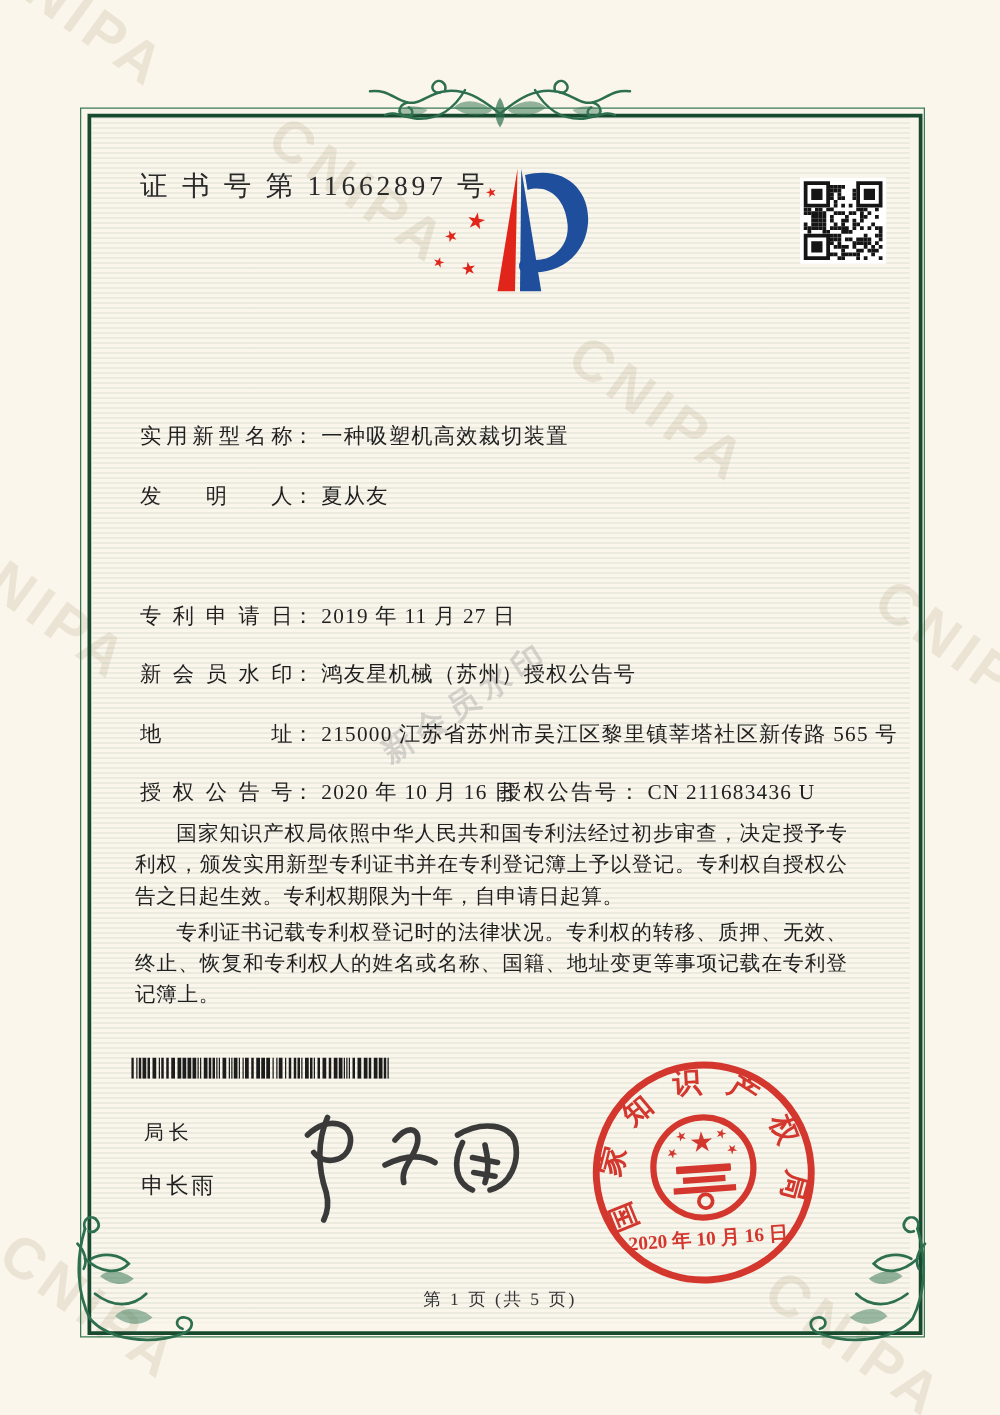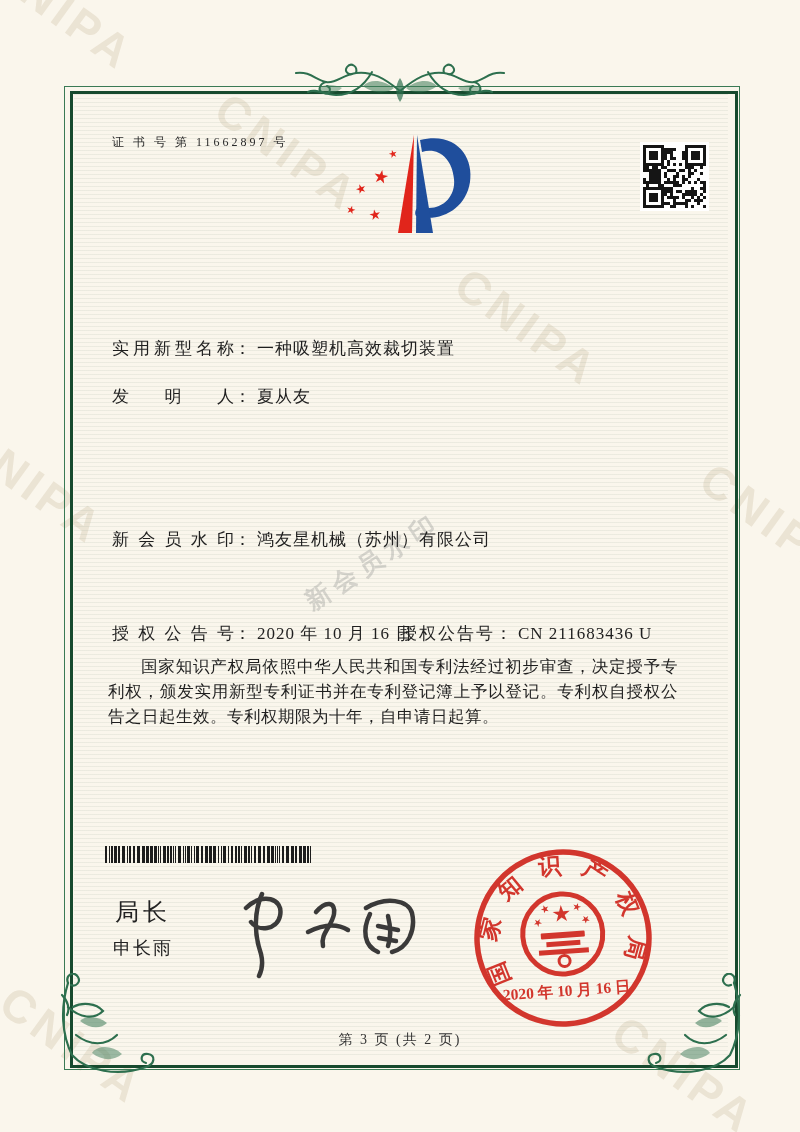--- a/index.html
+++ b/index.html
@@ -18,21 +18,21 @@
       background:repeating-linear-gradient(180deg,rgba(148,165,148,.14) 0 1px,rgba(0,0,0,0) 1px 4px);}
 
   
   .frame-outer{position:absolute;left:64px;top:86px;width:674px;height:982px;
       border:1px solid #3a7a55;}
   .frame-inner{position:absolute;left:70px;top:91px;width:662px;height:971px;
       border:3px solid #174a2e;}
 
   .orn{position:absolute;}
 
-  .cert-no{position:absolute;left:112px;top:134px;font-size:12px;letter-spacing:3px;color:#2a2a2a;}
+  .cert-no{position:absolute;left:112px;top:134px;font-size:22px;letter-spacing:3px;color:#2a2a2a;}
 
   .logo{position:absolute;left:338px;top:127px;}
   .qr{position:absolute;left:640px;top:142px;width:69px;height:69px;background:#fff;padding:0;}
   .qr i{position:absolute;width:3px;height:3px;background:#151515;}
   .qr .f{position:absolute;width:21px;height:21px;border:3px solid #151515;box-sizing:border-box;background:#fff;}
   .qr .f::after{content:'';position:absolute;left:3px;top:3px;width:9px;height:9px;background:#151515;}
   .qr-grid{position:absolute;left:3px;top:3px;width:63px;height:63px;}
 
   .title{position:absolute;left:0;top:240px;width:800px;text-align:center;margin:0;
       font-size:44px;font-weight:bold;letter-spacing:9px;color:#111;}
@@ -44,21 +44,21 @@
   .pair2{position:absolute;left:288px;top:0;}
   .pair2 .flabel2{letter-spacing:2px;}
 
   .paras{position:absolute;left:108px;top:654px;width:586px;font-size:16.5px;
       line-height:25px;color:#1f1f1f;text-align:justify;letter-spacing:.5px;}
   .paras p{margin:0 16px 4px 0;text-indent:2em;}
 
   .bc{position:absolute;left:105px;top:846px;width:216px;height:17px;font-size:0;white-space:nowrap;overflow:hidden;}
   .bc i{display:inline-block;height:100%;background:#1c1c1c;vertical-align:top;}
 
-  .signer-title{position:absolute;left:115px;top:896px;font-size:24px;letter-spacing:4px;color:#222;}
+  .signer-title{position:absolute;left:115px;top:896px;font-size:16px;letter-spacing:4px;color:#222;}
   .signer-name{position:absolute;left:113px;top:936px;font-size:18px;letter-spacing:2px;color:#222;}
   .signature{position:absolute;left:228px;top:880px;}
 
   .seal{position:absolute;left:463px;top:838px;}
 
   .page-no{position:absolute;left:0;top:1031px;width:800px;text-align:center;font-size:14px;letter-spacing:2px;color:#333;}
   .cont-note{position:absolute;left:0;top:1080px;width:800px;text-align:center;font-size:15px;letter-spacing:4px;color:#333;}
 </style>
 </head>
 <body>
@@ -290,32 +290,39 @@
       </div>
   </div>
 
 
   <div class="row" style="top:385px;">
     <span class="flabel">发明人</span><span class="fcolon">：</span><span class="fvalue">夏从友</span>
   </div>
   <div class="row" style="top:337px;">
     <span class="flabel">实用新型名称</span><span class="fcolon">：</span><span class="fvalue">一种吸塑机高效裁切装置</span>
   </div>
+  <div class="row" style="top:481px;">
+    <span class="flabel">专利申请日</span><span class="fcolon">：</span><span class="fvalue">2019 年 11 月 27 日</span>
+  </div>
   <div class="row" style="top:528px;">
-    <span class="flabel">新会员水印</span><span class="fcolon">：</span><span class="fvalue">鸿友星机械（苏州）有限公司</span>
+    <span class="flabel">新会员水印</span><span class="fcolon">：</span><span class="fvalue">鸿友星机械（苏州）授权公告号</span>
+  </div>
+  <div class="row" style="top:576px;">
+    <span class="flabel">地址</span><span class="fcolon">：</span><span class="fvalue">215000 江苏省苏州市吴江区黎里镇莘塔社区新传路 565 号</span>
   </div>
   <div class="row" style="top:622px;width:586px;">
     <span class="flabel">授权公告号</span><span class="fcolon">：</span><span class="fvalue">2020 年 10 月 16 日</span>
     <span class="pair2">
       <span class="flabel2">授权公告号</span><span class="fcolon">：</span><span class="fvalue">CN 211683436 U</span>
     </span>
   </div>
 
   <div class="paras">
     <p>国家知识产权局依照中华人民共和国专利法经过初步审查，决定授予专利权，颁发实用新型专利证书并在专利登记簿上予以登记。专利权自授权公告之日起生效。专利权期限为十年，自申请日起算。</p>
+    <p>专利证书记载专利权登记时的法律状况。专利权的转移、质押、无效、终止、恢复和专利权人的姓名或名称、国籍、地址变更等事项记载在专利登记簿上。</p>
   </div>
 
   <div class="bc" id="barcode"><i style="width:2px;margin-right:2px"></i><i style="width:1px;margin-right:1px"></i><i style="width:2px;margin-right:1px"></i><i style="width:3px;margin-right:1px"></i><i style="width:2px;margin-right:2px"></i><i style="width:3px;margin-right:2px"></i><i style="width:1px;margin-right:1px"></i><i style="width:2px;margin-right:2px"></i><i style="width:2px;margin-right:2px"></i><i style="width:3px;margin-right:2px"></i><i style="width:3px;margin-right:1px"></i><i style="width:3px;margin-right:1px"></i><i style="width:3px;margin-right:1px"></i><i style="width:3px;margin-right:1px"></i><i style="width:1px;margin-right:1px"></i><i style="width:1px;margin-right:2px"></i><i style="width:3px;margin-right:1px"></i><i style="width:2px;margin-right:1px"></i><i style="width:2px;margin-right:1px"></i><i style="width:1px;margin-right:1px"></i><i style="width:1px;margin-right:2px"></i><i style="width:3px;margin-right:2px"></i><i style="width:1px;margin-right:1px"></i><i style="width:1px;margin-right:1px"></i><i style="width:3px;margin-right:1px"></i><i style="width:1px;margin-right:2px"></i><i style="width:1px;margin-right:1px"></i><i style="width:3px;margin-right:2px"></i><i style="width:2px;margin-right:2px"></i><i style="width:3px;margin-right:1px"></i><i style="width:3px;margin-right:1px"></i><i style="width:3px;margin-right:2px"></i><i style="width:1px;margin-right:2px"></i><i style="width:1px;margin-right:1px"></i><i style="width:3px;margin-right:2px"></i><i style="width:1px;margin-right:2px"></i><i style="width:2px;margin-right:2px"></i><i style="width:2px;margin-right:1px"></i><i style="width:2px;margin-right:1px"></i><i style="width:1px;margin-right:2px"></i><i style="width:3px;margin-right:1px"></i><i style="width:2px;margin-right:1px"></i><i style="width:1px;margin-right:2px"></i><i style="width:2px;margin-right:2px"></i><i style="width:3px;margin-right:2px"></i><i style="width:2px;margin-right:2px"></i><i style="width:3px;margin-right:1px"></i><i style="width:3px;margin-right:1px"></i><i style="width:1px;margin-right:1px"></i><i style="width:1px;margin-right:1px"></i><i style="width:1px;margin-right:2px"></i><i style="width:2px;margin-right:2px"></i><i style="width:3px;margin-right:2px"></i><i style="width:3px;margin-right:1px"></i><i style="width:2px;margin-right:2px"></i><i style="width:3px;margin-right:1px"></i><i style="width:3px;margin-right:1px"></i><i style="width:2px;margin-right:1px"></i><i style="width:1px;margin-right:2px"></i></div>
 
   <div class="signer-title">局长</div>
   <div class="signer-name">申长雨</div>
 
   <svg class="signature" width="210" height="105" viewBox="0 0 210 105">
     <g stroke="#2b2b2b" stroke-width="4.5" fill="none" stroke-linecap="round" stroke-linejoin="round" opacity=".92">
       <path d="M34,14 C26,32 26,54 33,74 C35,82 34,90 31,96"></path>
@@ -348,15 +355,15 @@
         <use href="#st2" transform="translate(24,-17) scale(4.2) rotate(40)" stroke="none"></use>
         <rect x="-22" y="-6" width="44" height="6" rx="1" stroke="none"></rect>
         <rect x="-17" y="3" width="34" height="5" stroke="none"></rect>
         <rect x="-25" y="11" width="50" height="5" stroke="none"></rect>
         <circle cx="0" cy="23" r="5.5" fill="none" stroke-width="3"></circle>
       </g>
       <text x="0" y="58" text-anchor="middle" font-size="15.5" font-weight="bold" fill="#d0281f" font-family="Liberation Serif, DejaVu Serif, serif">2020 年 10 月 16 日</text>
     </g>
   </svg>
 
-  <div class="page-no">第 3 页 (共 2 页)</div>
+  <div class="page-no">第 1 页 (共 5 页)</div>
 
 </div>
 
 </body></html>

